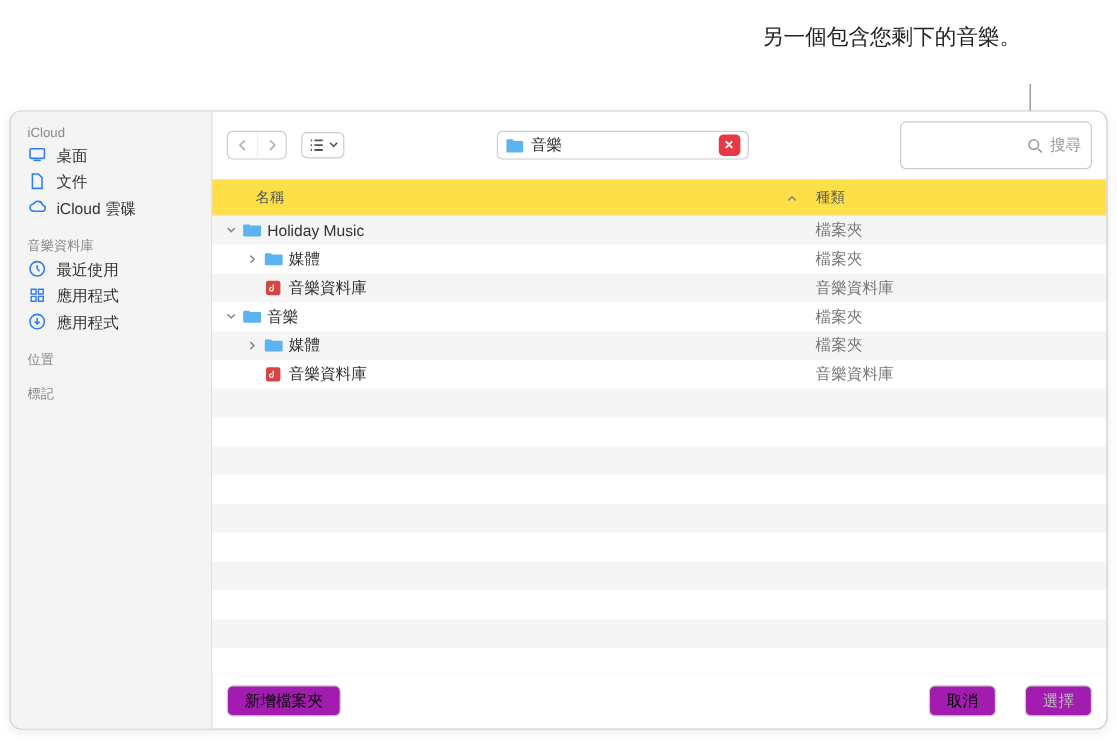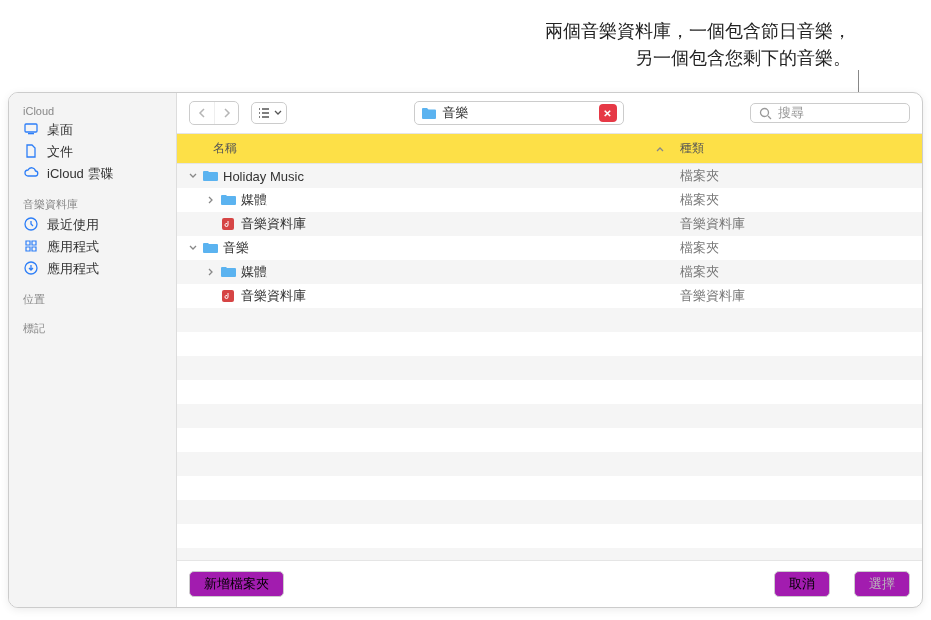--- a/index.html
+++ b/index.html
@@ -162,25 +162,26 @@
       align-items: center;
       justify-content: center;
       font-weight: bold;
     }
     .search {
       display: flex;
       align-items: center;
       gap: 6px;
       border: 1px solid #ccc;
       border-radius: 5px;
-      height: 20px;
+      height: 40px;
       padding: 0 8px;
       min-width: 160px;
       color: #999;
       background: #fff;
+      justify-content: flex-end;
     }
     .column-header {
       display: flex;
       align-items: center;
       padding: 6px 12px 6px 36px;
       border-bottom: 1px solid #e5e5e5;
       color: #555;
       font-size: 12px;
       background: #fde047;
     }
@@ -228,21 +229,20 @@
       font-size: 13px;
       cursor: default;
     }
     .btn.disabled { color: #bbb; margin-left: 14px; }
     svg { display: block; }
   </style>
 </head>
 <body>
 
 <div class="callout">
-  <div>兩個音樂資料庫，一個包含節日音樂，</div>
   <div>另一個包含您剩下的音樂。</div>
 </div>
 <div class="callout-line"></div>
 <div class="bracket"></div>
 <div class="bracket-tick"></div>
 
 <div class="dialog">
 
   <div class="sidebar">
 

